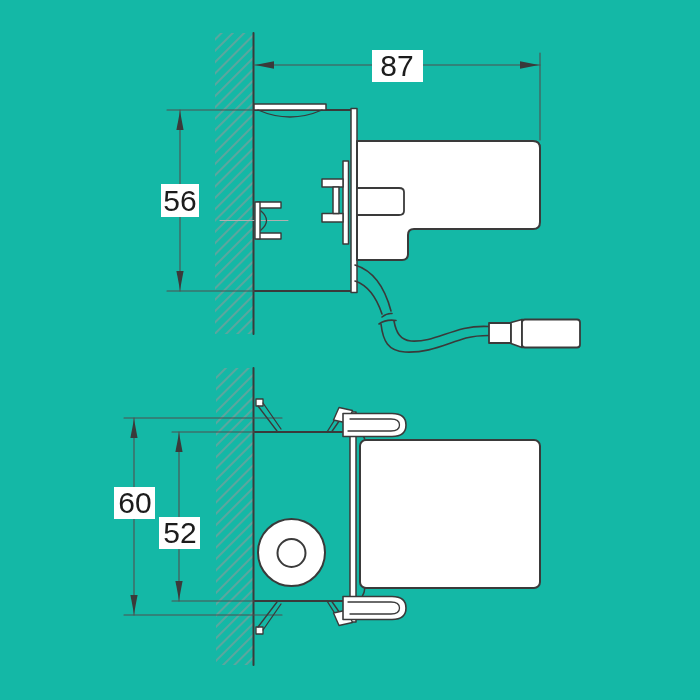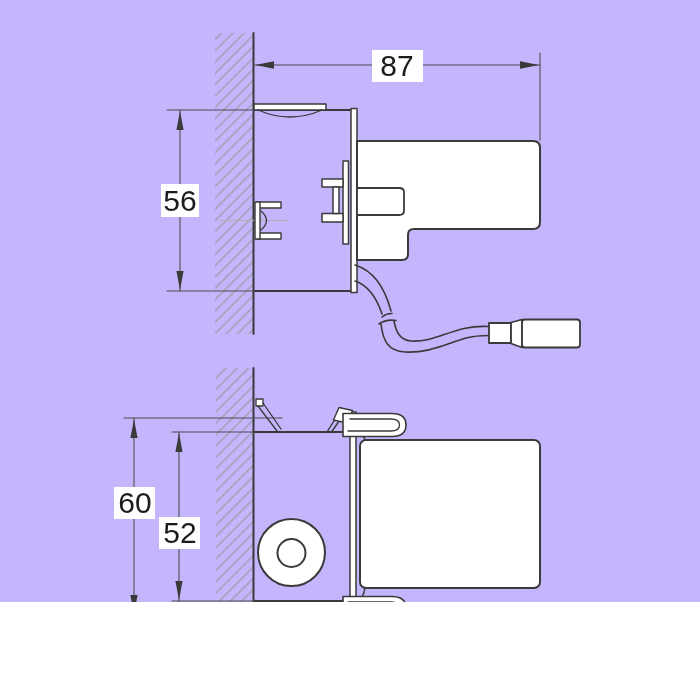--- a/index.html
+++ b/index.html
@@ -3,22 +3,22 @@
 <meta charset="utf-8">
 <style>
   html, body {
     margin: 0;
     padding: 0;
     background: #ffffff;
   }
   .stage {
     position: relative;
     width: 700px;
-    height: 602px;
-    background: #c4b5fd;
+    height: 700px;
+    background: #14b8a6;
     overflow: hidden;
   }
   svg { display: block; }
   .dim-text {
     font-family: "Liberation Sans", "DejaVu Sans", sans-serif;
     font-size: 30px;
     fill: #1c1c1c;
   }
 </style>
 </head>

